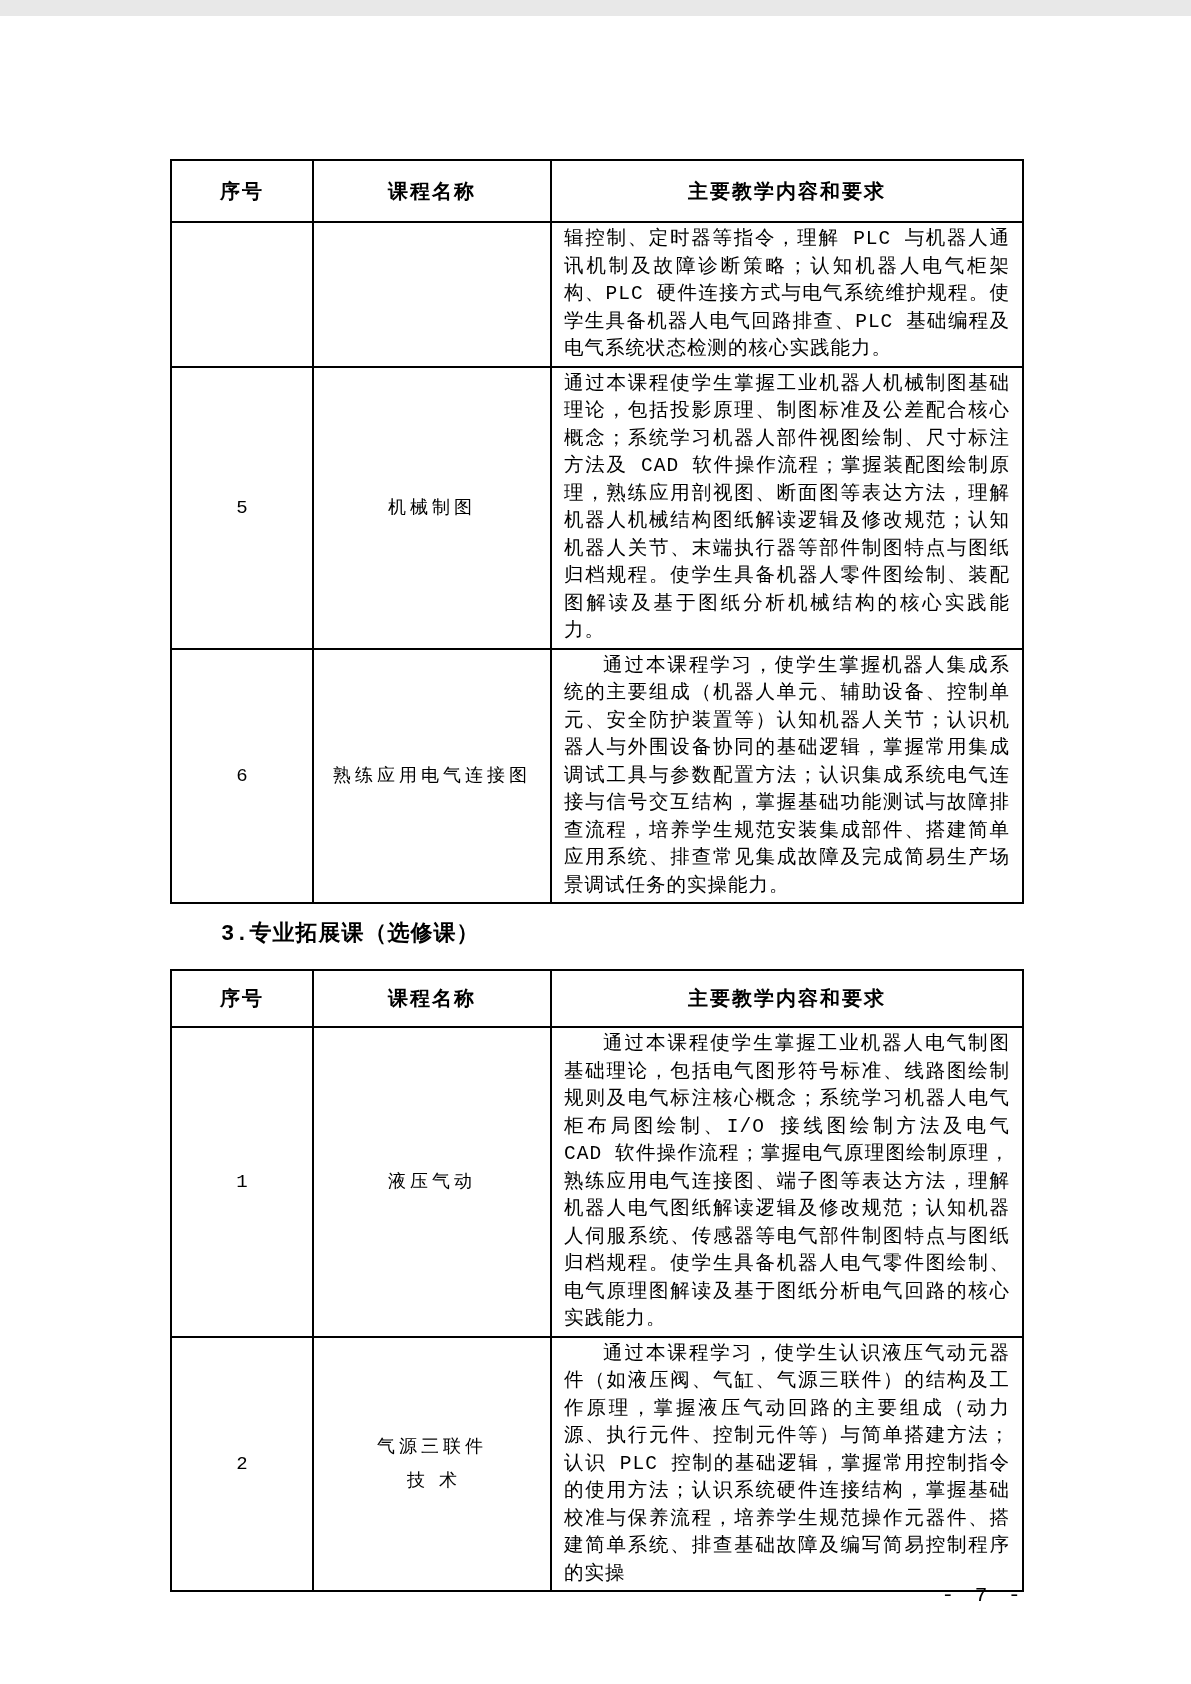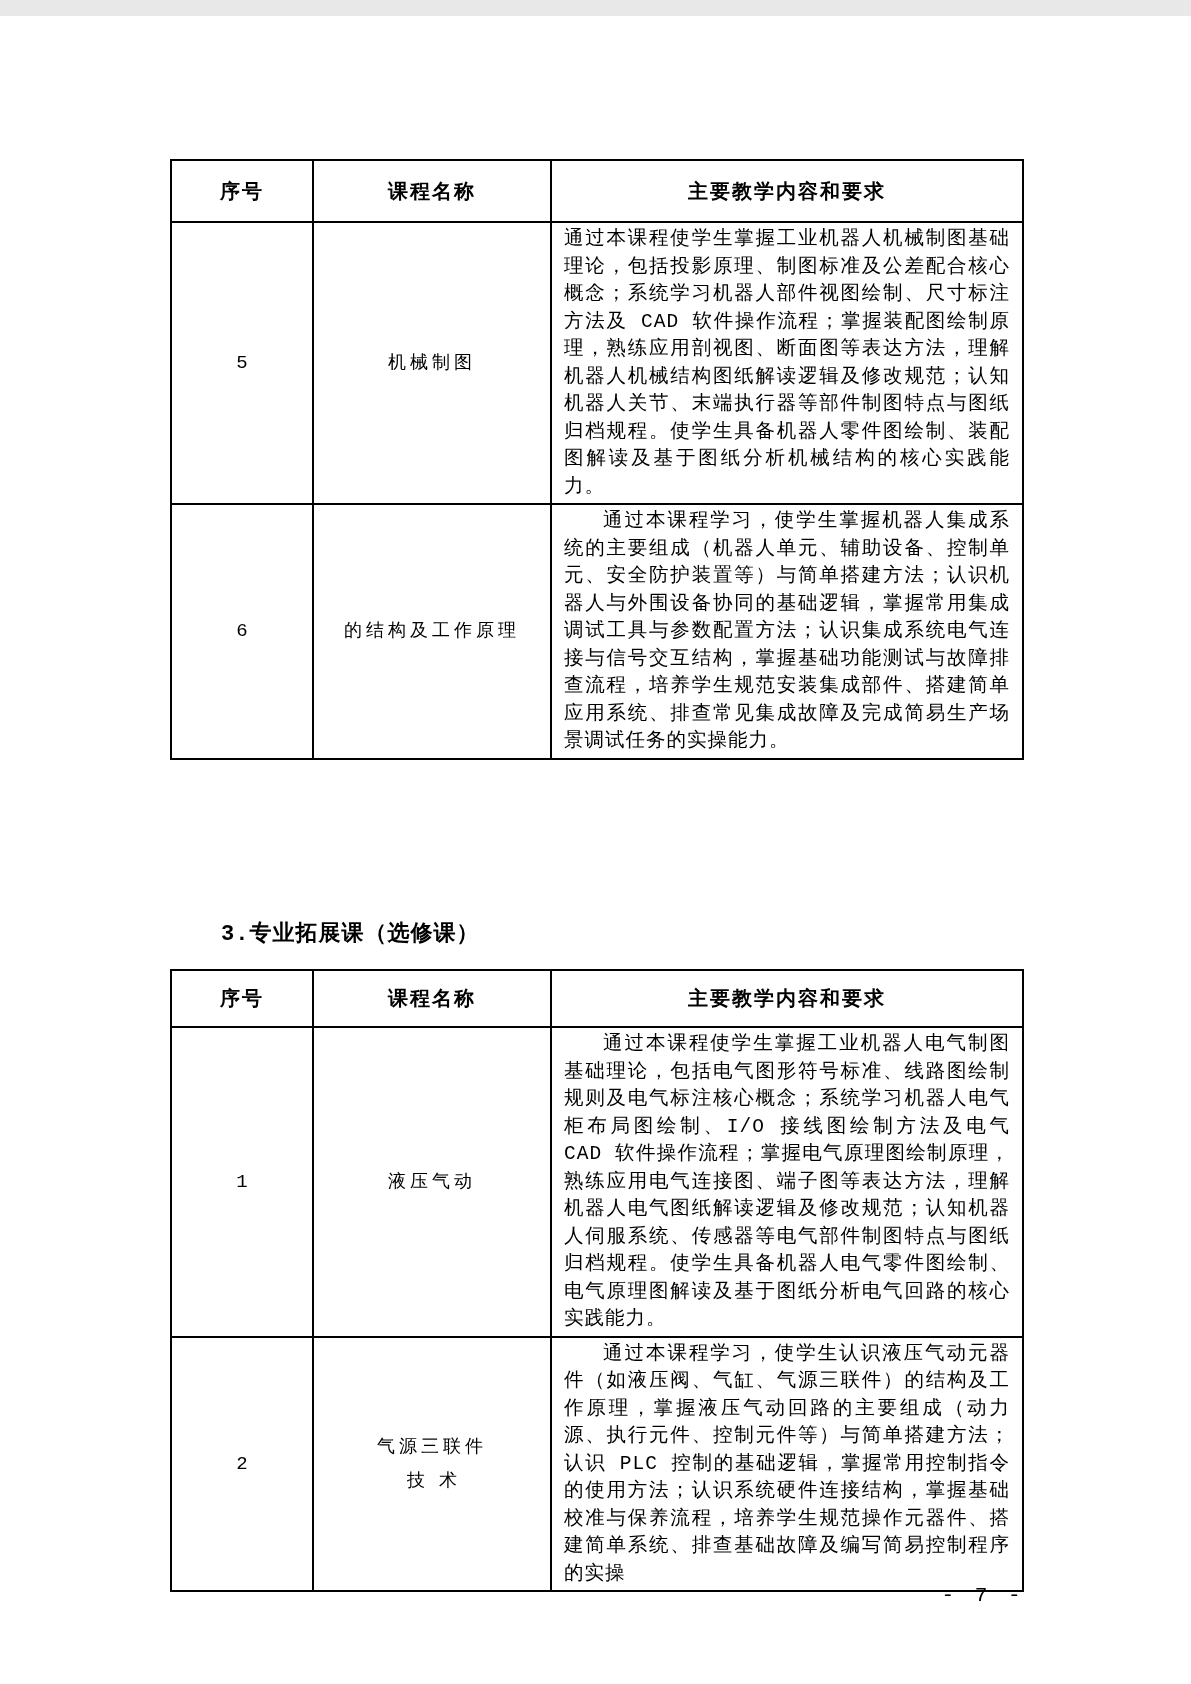--- a/index.html
+++ b/index.html
@@ -94,32 +94,39 @@
         <col class="col-no">
         <col class="col-course">
         <col class="col-main">
       </colgroup>
     <tbody>
         <tr class="t1-header">
       <th>序号</th>
       <th>课程名称</th>
       <th>主要教学内容和要求</th>
     </tr>
+    <tr class="t1-r0">
+      <td class="num-cell"></td>
+      <td class="course-cell"></td>
+      <td class="content-cell">
+        <div>辑控制、定时器等指令，理解 PLC 与机器人通讯机制及故障诊断策略；认知机器人电气柜架构、PLC 硬件连接方式与电气系统维护规程。使学生具备机器人电气回路排查、PLC 基础编程及电气系统状态检测的核心实践能力。</div>
+      </td>
+    </tr>
     <tr class="t1-r5">
       <td class="num-cell">5</td>
       <td class="course-cell">机械制图</td>
       <td class="content-cell">
         <div>通过本课程使学生掌握工业机器人机械制图基础理论，包括投影原理、制图标准及公差配合核心概念；系统学习机器人部件视图绘制、尺寸标注方法及 CAD 软件操作流程；掌握装配图绘制原理，熟练应用剖视图、断面图等表达方法，理解机器人机械结构图纸解读逻辑及修改规范；认知机器人关节、末端执行器等部件制图特点与图纸归档规程。使学生具备机器人零件图绘制、装配图解读及基于图纸分析机械结构的核心实践能力。</div>
       </td>
     </tr>
     <tr class="t1-r6">
       <td class="num-cell">6</td>
-      <td class="course-cell">的结构及工作原理</td>
+      <td class="course-cell">熟练应用电气连接图</td>
       <td class="content-cell indent">
-        <div>通过本课程学习，使学生掌握机器人集成系统的主要组成（机器人单元、辅助设备、控制单元、安全防护装置等）与简单搭建方法；认识机器人与外围设备协同的基础逻辑，掌握常用集成调试工具与参数配置方法；认识集成系统电气连接与信号交互结构，掌握基础功能测试与故障排查流程，培养学生规范安装集成部件、搭建简单应用系统、排查常见集成故障及完成简易生产场景调试任务的实操能力。</div>
+        <div>通过本课程学习，使学生掌握机器人集成系统的主要组成（机器人单元、辅助设备、控制单元、安全防护装置等）认知机器人关节；认识机器人与外围设备协同的基础逻辑，掌握常用集成调试工具与参数配置方法；认识集成系统电气连接与信号交互结构，掌握基础功能测试与故障排查流程，培养学生规范安装集成部件、搭建简单应用系统、排查常见集成故障及完成简易生产场景调试任务的实操能力。</div>
       </td>
     </tr>
   </tbody>
     </table>
 
   <div class="section-heading">3.专业拓展课（选修课）</div>
 
   <table class="doc-table" id="table2">
     <colgroup>
         <col class="col-no">

